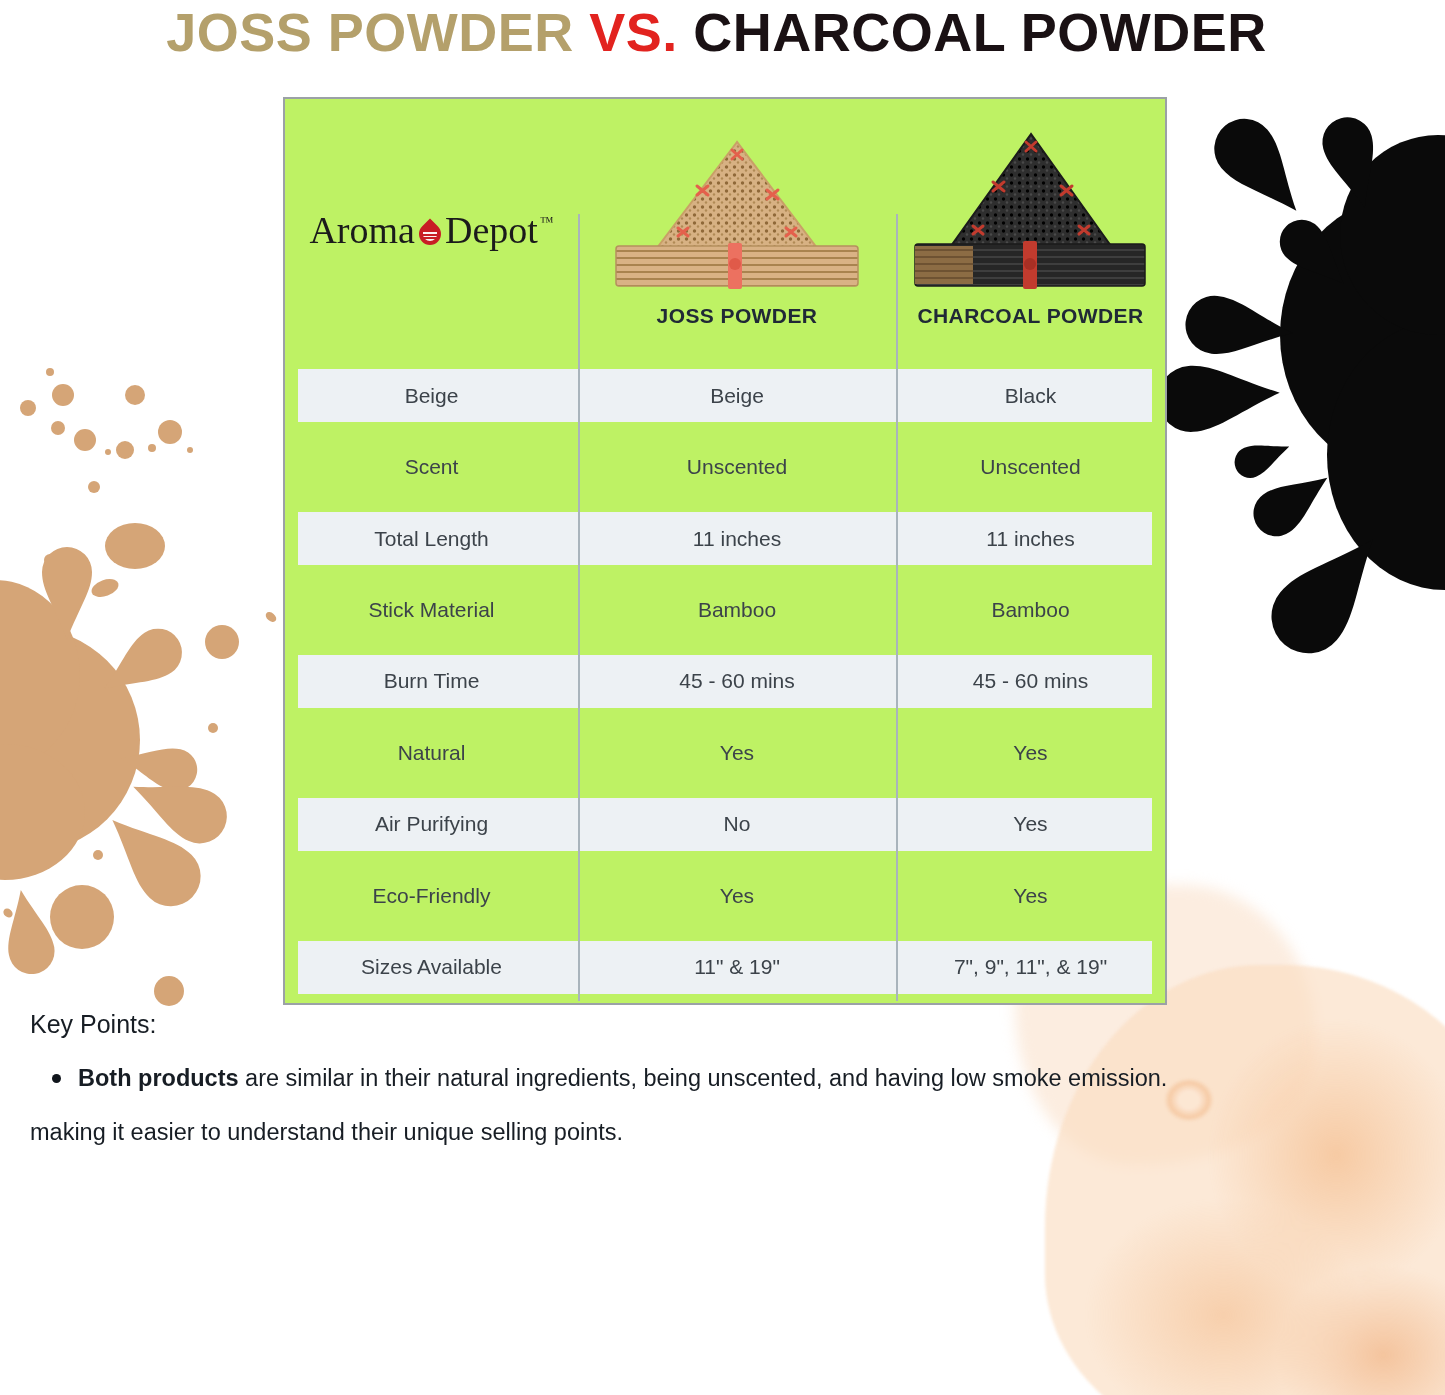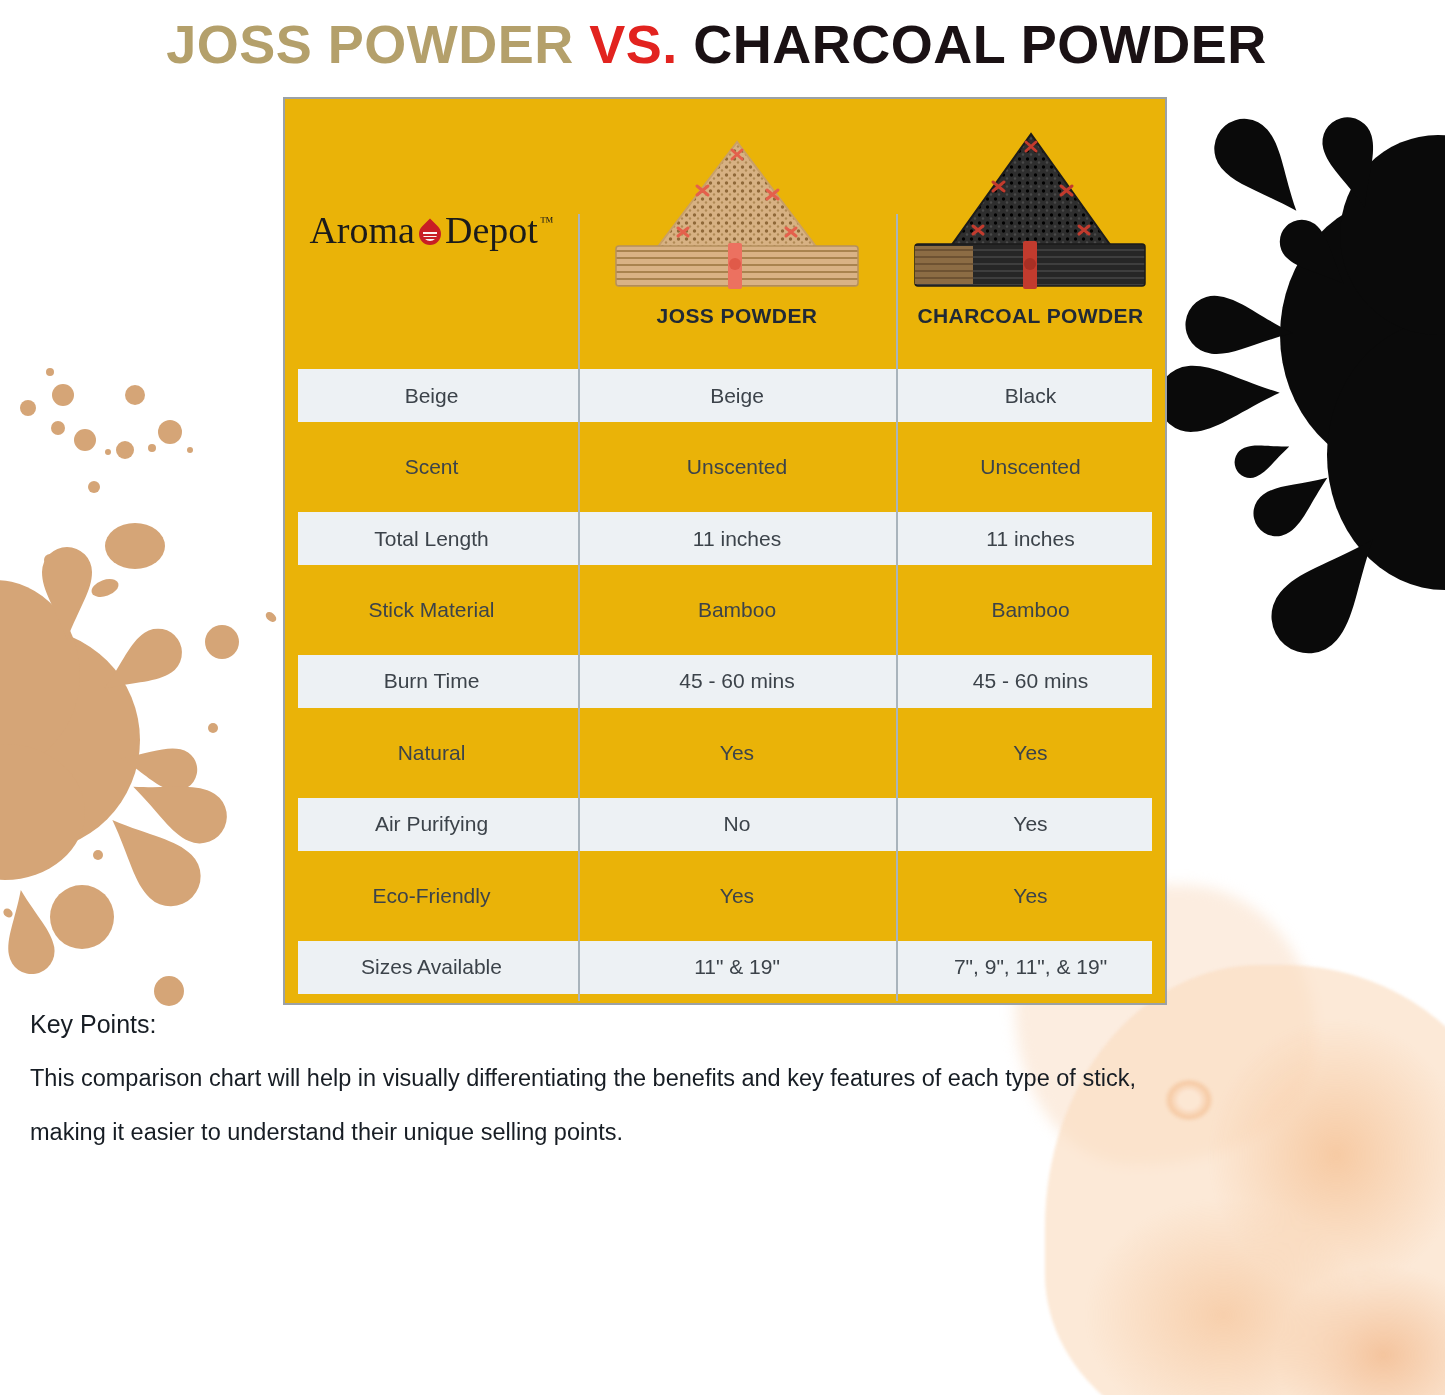--- a/index.html
+++ b/index.html
@@ -4,21 +4,21 @@
 <style>
   html,body { margin:0; padding:0; background:#ffffff; }
   .stage {
     position:relative; width:1445px; height:1395px; background:#fff;
     overflow:hidden; font-family:"Liberation Sans", sans-serif;
   }
   
   .title {
     position:absolute; top:0; left:0; right:12px; text-align:center;
     font-size:54px; font-weight:800; line-height:64px; letter-spacing:.5px;
-    white-space:nowrap; z-index:2; margin:12px;
+    white-space:nowrap; z-index:2; margin:0;
   }
   .title .t-gold { color:var(--title_gold); }
   .title .t-red  { color:var(--title_red); }
   .title .t-blk  { color:var(--title_black); }
 
   
   .splat-black { position:absolute; right:0; top:100px; z-index:1; overflow:visible; }
   .splat-tan   { position:absolute; left:0; top:360px; z-index:1; overflow:visible; }
   .peach, .peach2 { position:absolute; z-index:1; }
   .peach {
@@ -39,21 +39,21 @@
   .peach-dot {
     position:absolute; left:1164px; top:1078px; width:50px; height:44px; z-index:1;
     border-radius:50% 46% 54% 50%;
     background:radial-gradient(closest-side, rgba(252,231,212,.9) 40%, rgba(245,199,160,.85) 78%, rgba(245,199,160,0));
     filter:blur(1px);
   }
 
   
   .ctable {
     position:absolute; left:283px; top:97px; width:884px; height:908px;
-    background:#eab308; border:2px solid var(--table_border); box-sizing:border-box;
+    background:#bef264; border:2px solid var(--table_border); box-sizing:border-box;
     z-index:2;
   }
   .vline { position:absolute; width:2px; background:var(--divider); top:115px; bottom:2px; z-index:4; }
   .vline.v1 { left:293px; } .vline.v2 { left:611px; }
 
   .thead { position:relative; height:261px; display:flex; }
   .cell  { box-sizing:border-box; }
   .c1 { width:293px; flex:none; }
   .c2 { width:318px; flex:none; }
   .c3 { flex:1; }
@@ -291,20 +291,20 @@
         <div class="cell c1">Sizes Available</div>
         <div class="cell c2">11" &amp; 19"</div>
         <div class="cell c3">7", 9", 11", &amp; 19"</div>
       </div>
     </div>
   </div>
 
   <div class="keypoints">
     <p class="kp-heading">Key Points:</p>
     <ul class="kp-list">
+      <li><span class="b">Both products</span><span> are similar in their natural ingredients, being unscented, and having low smoke emission.</span></li>
     </ul>
     <p class="closing">
-      <span style="display:block">This comparison chart will help in visually differentiating the benefits and key features of each type of stick,</span>
       <span style="display:block">making it easier to understand their unique selling points.</span>
     </p>
   </div>
 
 </div>
 
 </body></html>

